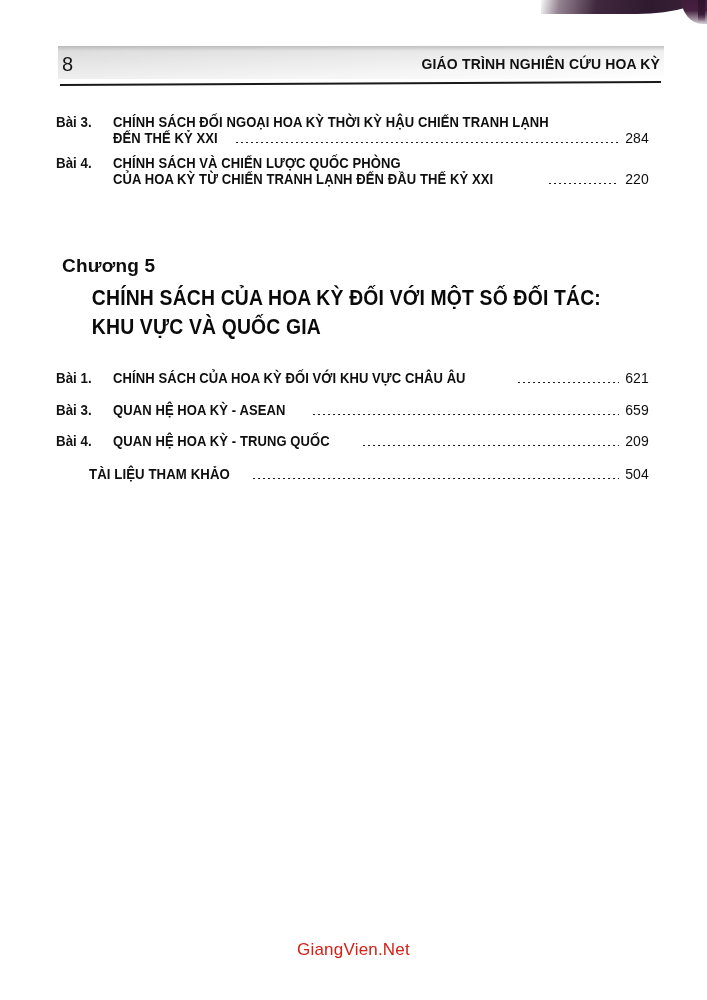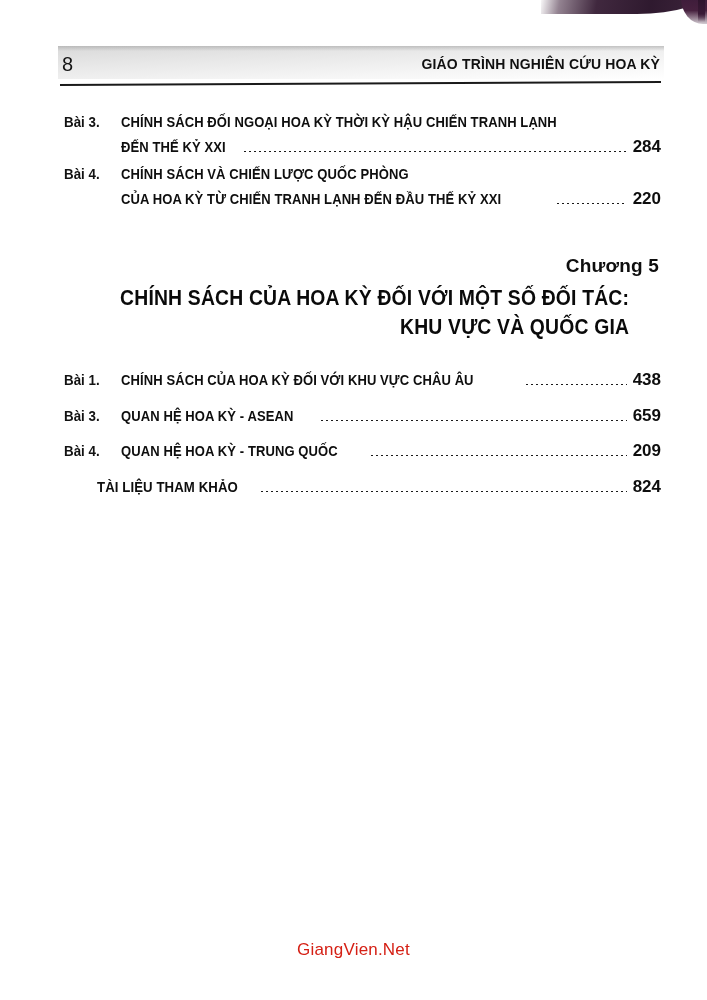--- a/index.html
+++ b/index.html
@@ -112,21 +112,21 @@
     width: 601px;
     height: 2.2px;
     background: #1a1a1a;
     transform: rotate(-0.28deg);
     transform-origin: left center;
   }
 
   
   .toc {
     position: absolute;
-    left: 64px;
+    left: 56px;
     width: 597px;
   }
   .toc-row {
     display: flex;
     align-items: baseline;
     white-space: nowrap;
   }
   .toc-label {
     flex: 0 0 auto;
     width: 57px;
@@ -161,41 +161,41 @@
     bottom: 0;
     height: 2.4px;
     background-image: repeating-linear-gradient(
         to right,
         #1a1a1a 0px, #1a1a1a 2.2px,
         rgba(0,0,0,0) 2.2px, rgba(0,0,0,0) 5.0px);
   }
   .toc-page {
     flex: 0 0 auto;
     width: 32px;
-    text-align: right;
-    font-size: 17px;
-    font-weight: 700;
+    text-align: center;
+    font-size: 14px;
+    font-weight: 400;
     color: #0e0e0e;
   }
   .toc-row.continuation .toc-label {
     visibility: hidden;
   }
 
   
   #toc-top { top: 114px; }
   #toc-top .entry { margin-bottom: 9px; }
-  #toc-top .toc-row + .toc-row { margin-top: 7px; }
+  #toc-top .toc-row + .toc-row { }
 
   
   #chapter-heading {
     position: absolute;
     left: 62px;
     top: 253px;
     width: 597px;
-    text-align: right;
+    text-align: left;
   }
   #chapter-number {
     font-size: 19px;
     font-weight: 700;
     line-height: 26px;
     color: #0e0e0e;
     letter-spacing: 0.2px;
   }
   #chapter-title-line1,
   #chapter-title-line2 {
@@ -293,21 +293,21 @@
   <div id="chapter-title-line1">CHÍNH SÁCH CỦA HOA KỲ ĐỐI VỚI MỘT SỐ ĐỐI TÁC:</div>
   <div id="chapter-title-line2">KHU VỰC VÀ QUỐC GIA</div>
 </div>
 
 <div class="toc" id="toc-bottom">
 
   <div class="toc-row">
     <span class="toc-label">Bài 1.</span>
     <span class="toc-title">CHÍNH SÁCH CỦA HOA KỲ ĐỐI VỚI KHU VỰC CHÂU ÂU</span>
     <span class="leader"></span>
-    <span class="toc-page">438</span>
+    <span class="toc-page">621</span>
   </div>
 
 
   <div class="toc-row">
     <span class="toc-label">Bài 3.</span>
     <span class="toc-title">QUAN HỆ HOA KỲ - ASEAN</span>
     <span class="leader"></span>
     <span class="toc-page">659</span>
   </div>
 
@@ -315,19 +315,19 @@
     <span class="toc-label">Bài 4.</span>
     <span class="toc-title">QUAN HỆ HOA KỲ - TRUNG QUỐC</span>
     <span class="leader"></span>
     <span class="toc-page">209</span>
   </div>
 
 
   <div class="toc-row" id="toc-row-references">
     <span class="toc-title">TÀI LIỆU THAM KHẢO</span>
     <span class="leader"></span>
-    <span class="toc-page">824</span>
+    <span class="toc-page">504</span>
   </div>
 
 </div>
 
 <div id="watermark-ghost"></div>
 <div id="watermark">GiangVien.Net</div>
 
 </body></html>

